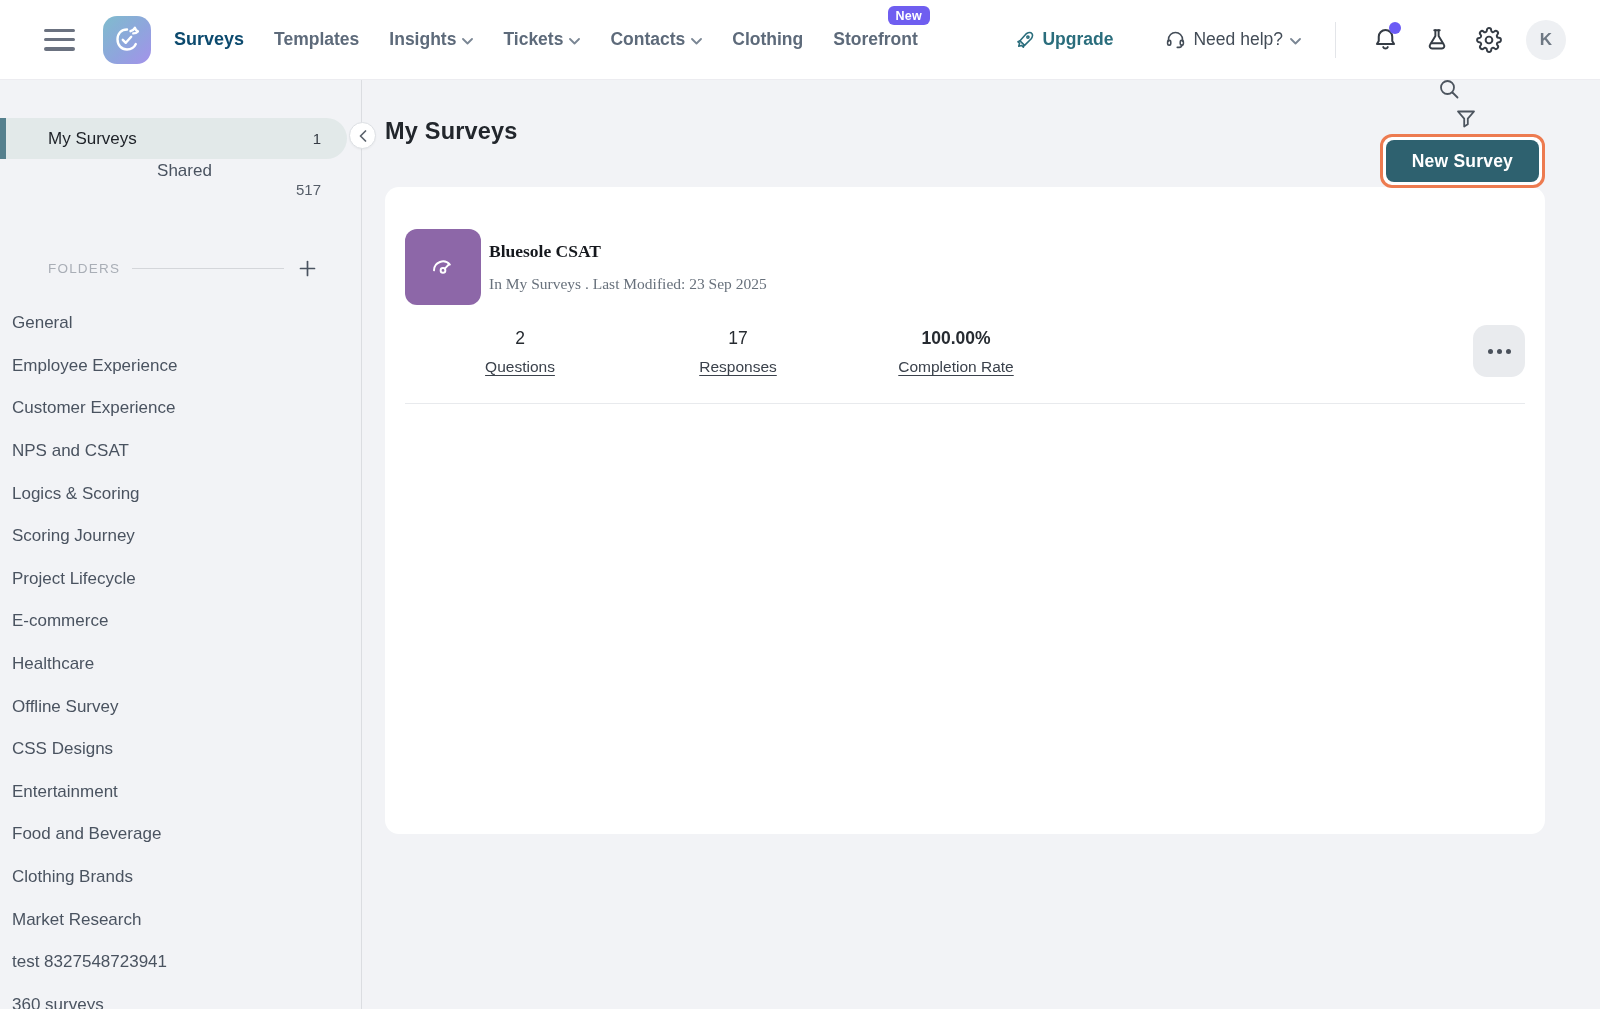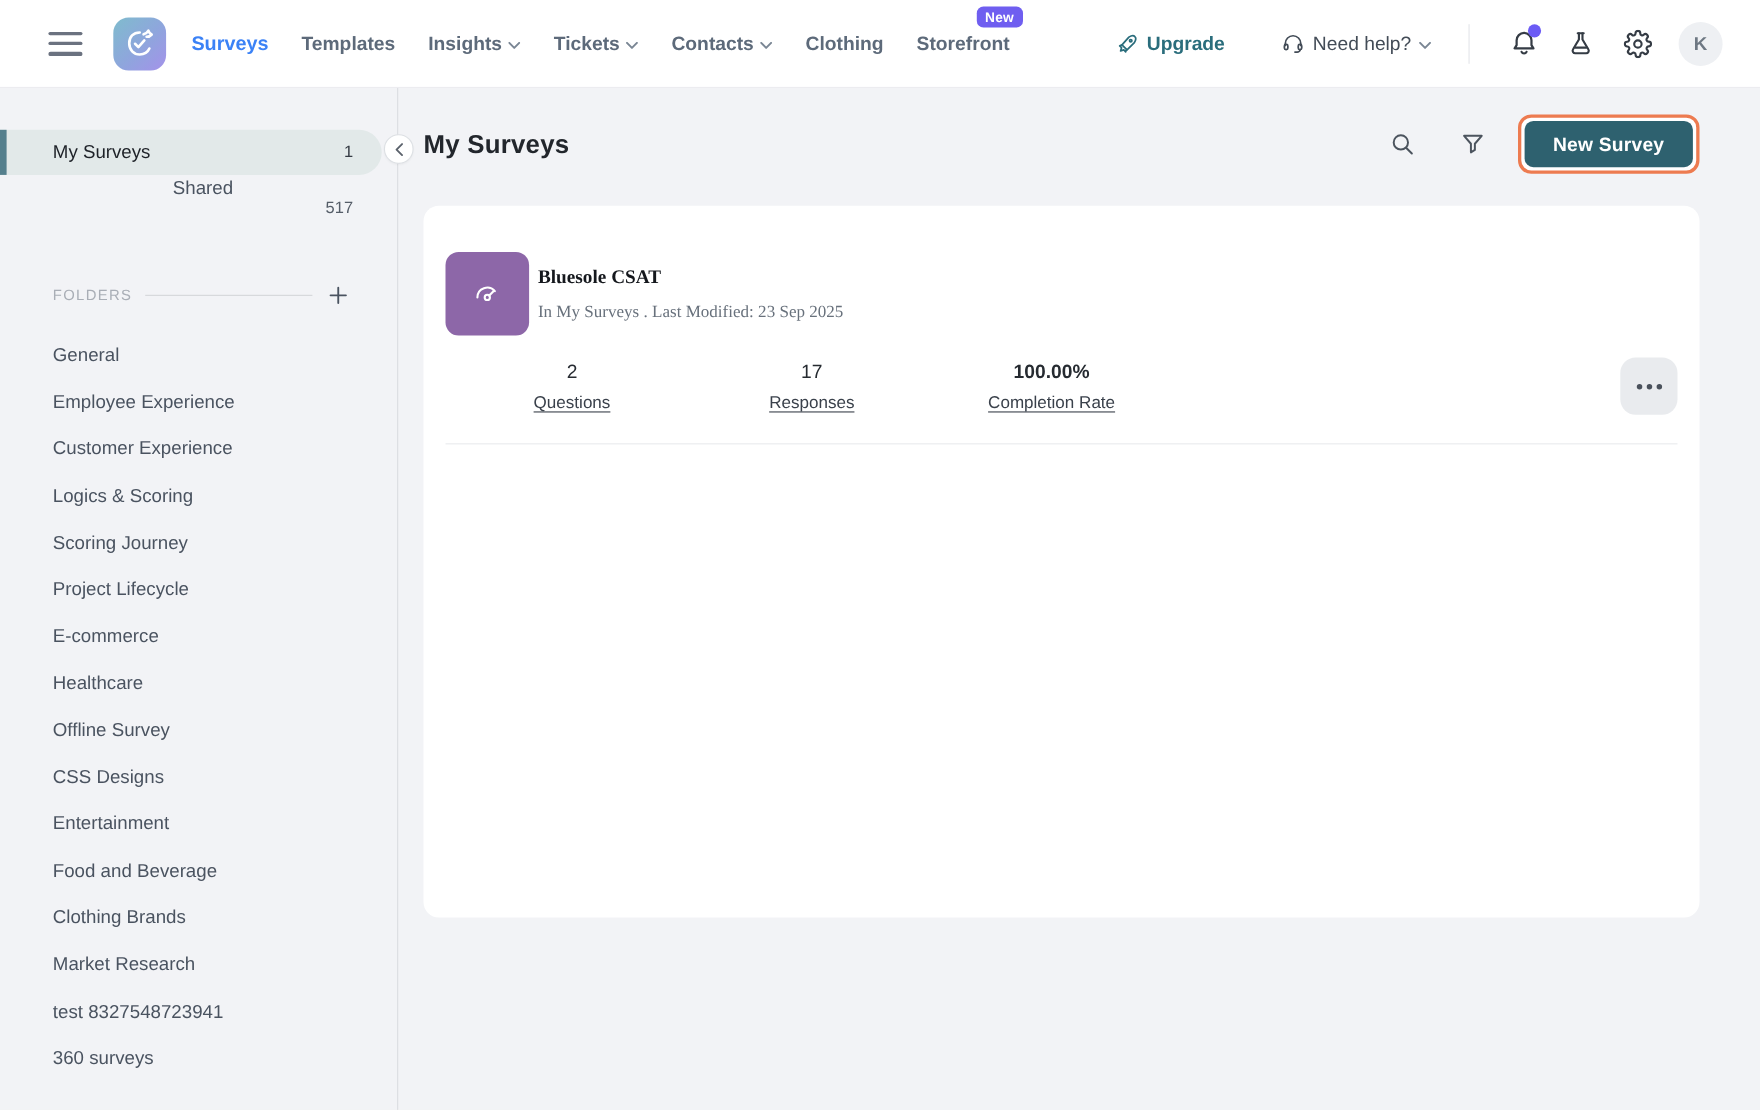--- a/index.html
+++ b/index.html
@@ -30,21 +30,21 @@
   .logo{
     width:48px;height:48px;border-radius:14px;margin-left:28px;flex:0 0 auto;
     background:linear-gradient(135deg,#7fbccd 0%,#8fa5dd 55%,#a492ea 100%);
     display:flex;align-items:center;justify-content:center;
   }
   .nav{display:flex;align-items:center;margin-left:23px;gap:30px;}
   .nav-item{
     display:flex;align-items:center;gap:6px;font-size:17.5px;font-weight:600;
     color:#5d6a7a;cursor:pointer;white-space:nowrap;position:relative;
   }
-  .nav-item.active{color:#3b82f6;font-weight:700;font-size:18px;}
+  .nav-item.active{color:#0c4a6e;font-weight:700;font-size:18px;}
   .nav-chevron{margin-top:3px;display:inline-flex;}
   .nav-badge{
     position:absolute;top:-23px;right:-12px;background:var(--badge-purple);color:#fff;
     font-size:12.5px;font-weight:700;padding:2.5px 8px;border-radius:6px;letter-spacing:.2px;
   }
   .topbar-right{margin-left:auto;display:flex;align-items:center;}
   .upgrade{display:flex;align-items:center;gap:7px;color:var(--upgrade-teal);font-size:17.5px;font-weight:600;cursor:pointer;}
   .need-help{display:flex;align-items:center;gap:7px;color:#434c57;font-size:17.5px;font-weight:500;margin-left:52px;cursor:pointer;}
   .topbar-divider{width:1px;height:36px;background:#e3e5e9;margin:0 30px 0 34px;}
   .icon-btn{position:relative;display:flex;align-items:center;justify-content:center;width:38px;height:38px;cursor:pointer;color:#353c45;}
@@ -74,33 +74,33 @@
   .side-item.selected .count{color:#353b44;}
   .side-item.shared{margin-top:2px;flex-direction:column;}
   .folders-header{
     display:flex;align-items:center;margin:57px 44px 0 48px;
   }
   .folders-header .label{font-size:13.5px;letter-spacing:1.2px;color:#a9aeb6;font-weight:400;}
   .folders-header .rule{flex:1;height:1px;background:#d4d6da;margin:0 14px 0 12px;}
   .folders-header .plus{color:#4a5360;display:flex;cursor:pointer;}
   .folders{margin-top:24px;}
   .folder-item{
-    height:42.6px;display:flex;align-items:center;padding-left:48px;
-    font-size:17px;color:#4a5360;cursor:pointer;white-space:nowrap;
+    height:42.6px;display:flex;align-items:center;
+    font-size:17px;color:#4a5360;cursor:pointer;white-space:nowrap;margin-left:12px;
   }
   .collapse-btn{
     position:absolute;left:349px;top:42px;width:27px;height:27px;border-radius:50%;
     background:#fff;border:1px solid #dde0e4;display:flex;align-items:center;justify-content:center;
     color:#5b626c;font-size:14px;cursor:pointer;z-index:5;box-shadow:0 1px 2px rgba(0,0,0,.04);
   }
   
   .main{flex:1;padding:24px 55px 0 23px;overflow:hidden;}
   .main-header{display:flex;align-items:center;height:54px;}
   .page-title{font-size:23.5px;font-weight:700;color:#22262c;letter-spacing:.2px;}
-  .header-actions{margin-left:auto;display:flex;align-items:center;}
+  .header-actions{margin-left:auto;display:flex;align-items:center;flex-direction:column;}
   .tool-icon{display:flex;align-items:center;justify-content:center;width:30px;height:30px;color:#4c545e;cursor:pointer;}
   .tool-icon + .tool-icon{margin-left:34px;}
   .btn-ring{
     margin-left:26px;border:3px solid var(--highlight-orange);border-radius:12px;
     padding:3px;background:#fff;
   }
   .new-survey-btn{
     background:var(--teal-primary);color:#fff;border:none;border-radius:8px;
     font-family:inherit;font-size:17.5px;font-weight:700;padding:0 26px;height:42px;
     cursor:pointer;letter-spacing:.2px;
@@ -280,20 +280,21 @@
     </div>
 
     <nav class="folders">
 
         <div class="folder-item">General</div>
 
         <div class="folder-item">Employee Experience</div>
 
         <div class="folder-item">Customer Experience</div>
 
+        <div class="folder-item">NPS and CSAT</div>
 
         <div class="folder-item">Logics &amp; Scoring</div>
 
         <div class="folder-item">Scoring Journey</div>
 
         <div class="folder-item">Project Lifecycle</div>
 
         <div class="folder-item">E-commerce</div>
 
         <div class="folder-item">Healthcare</div>

